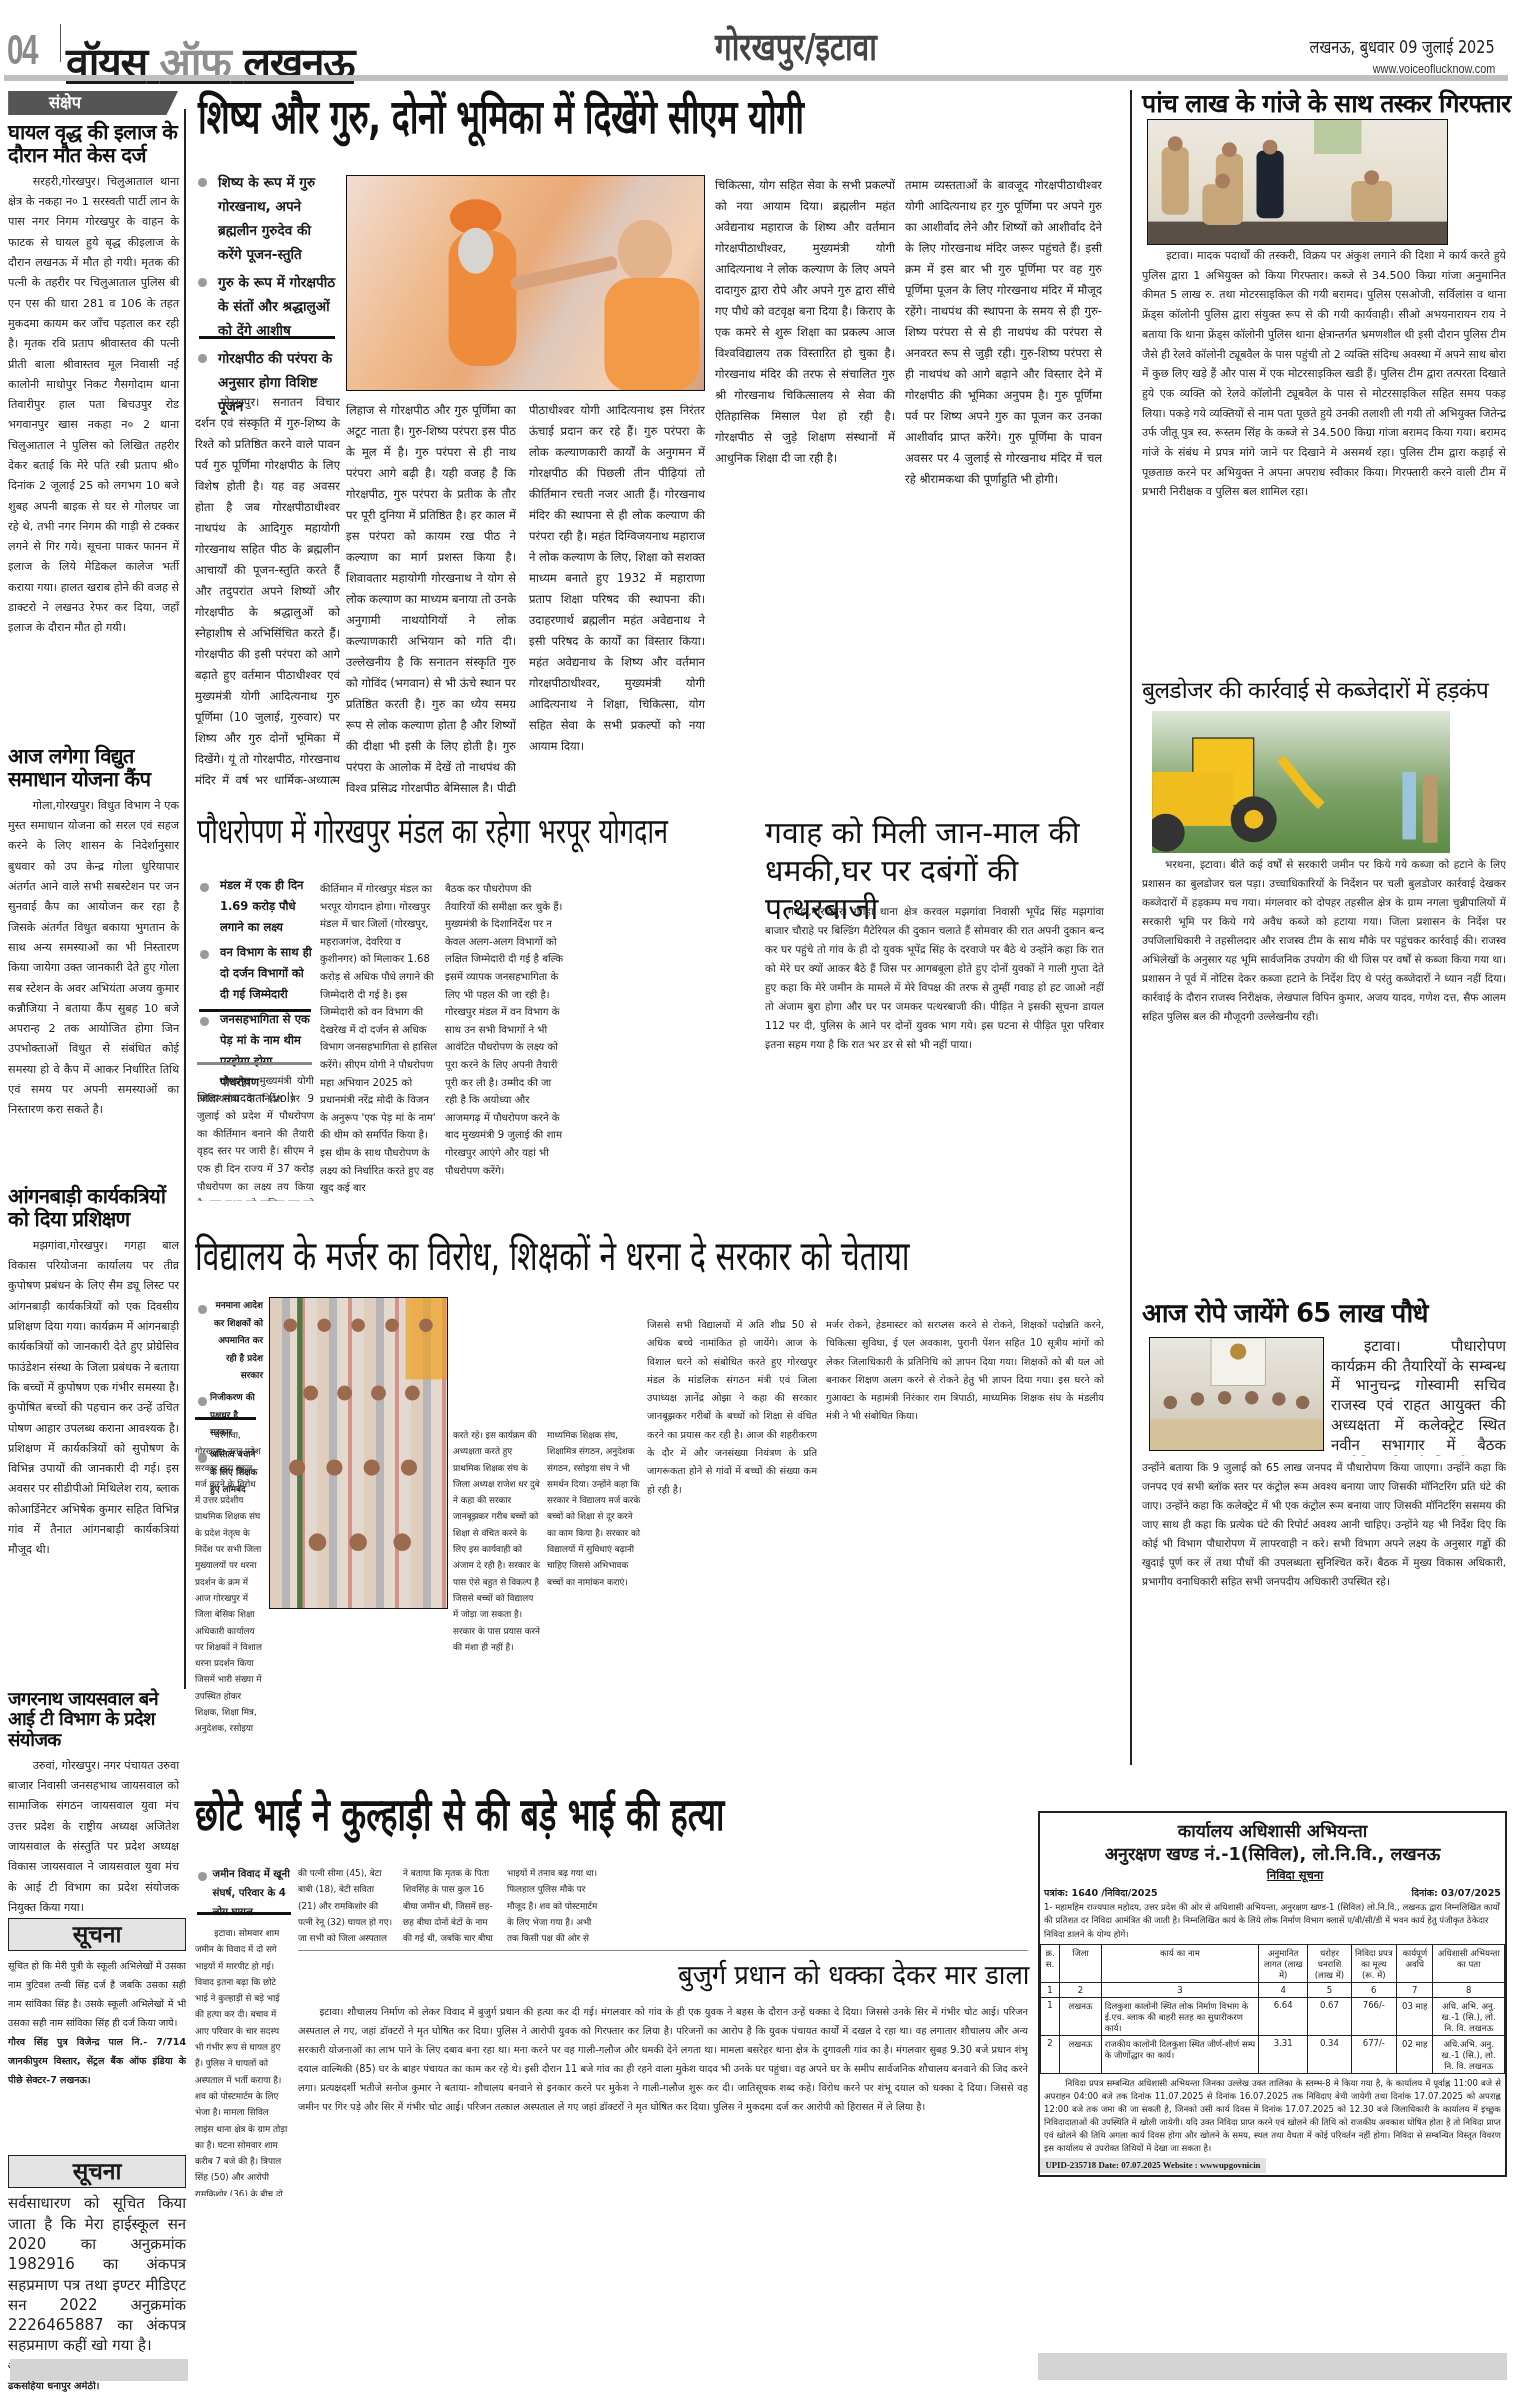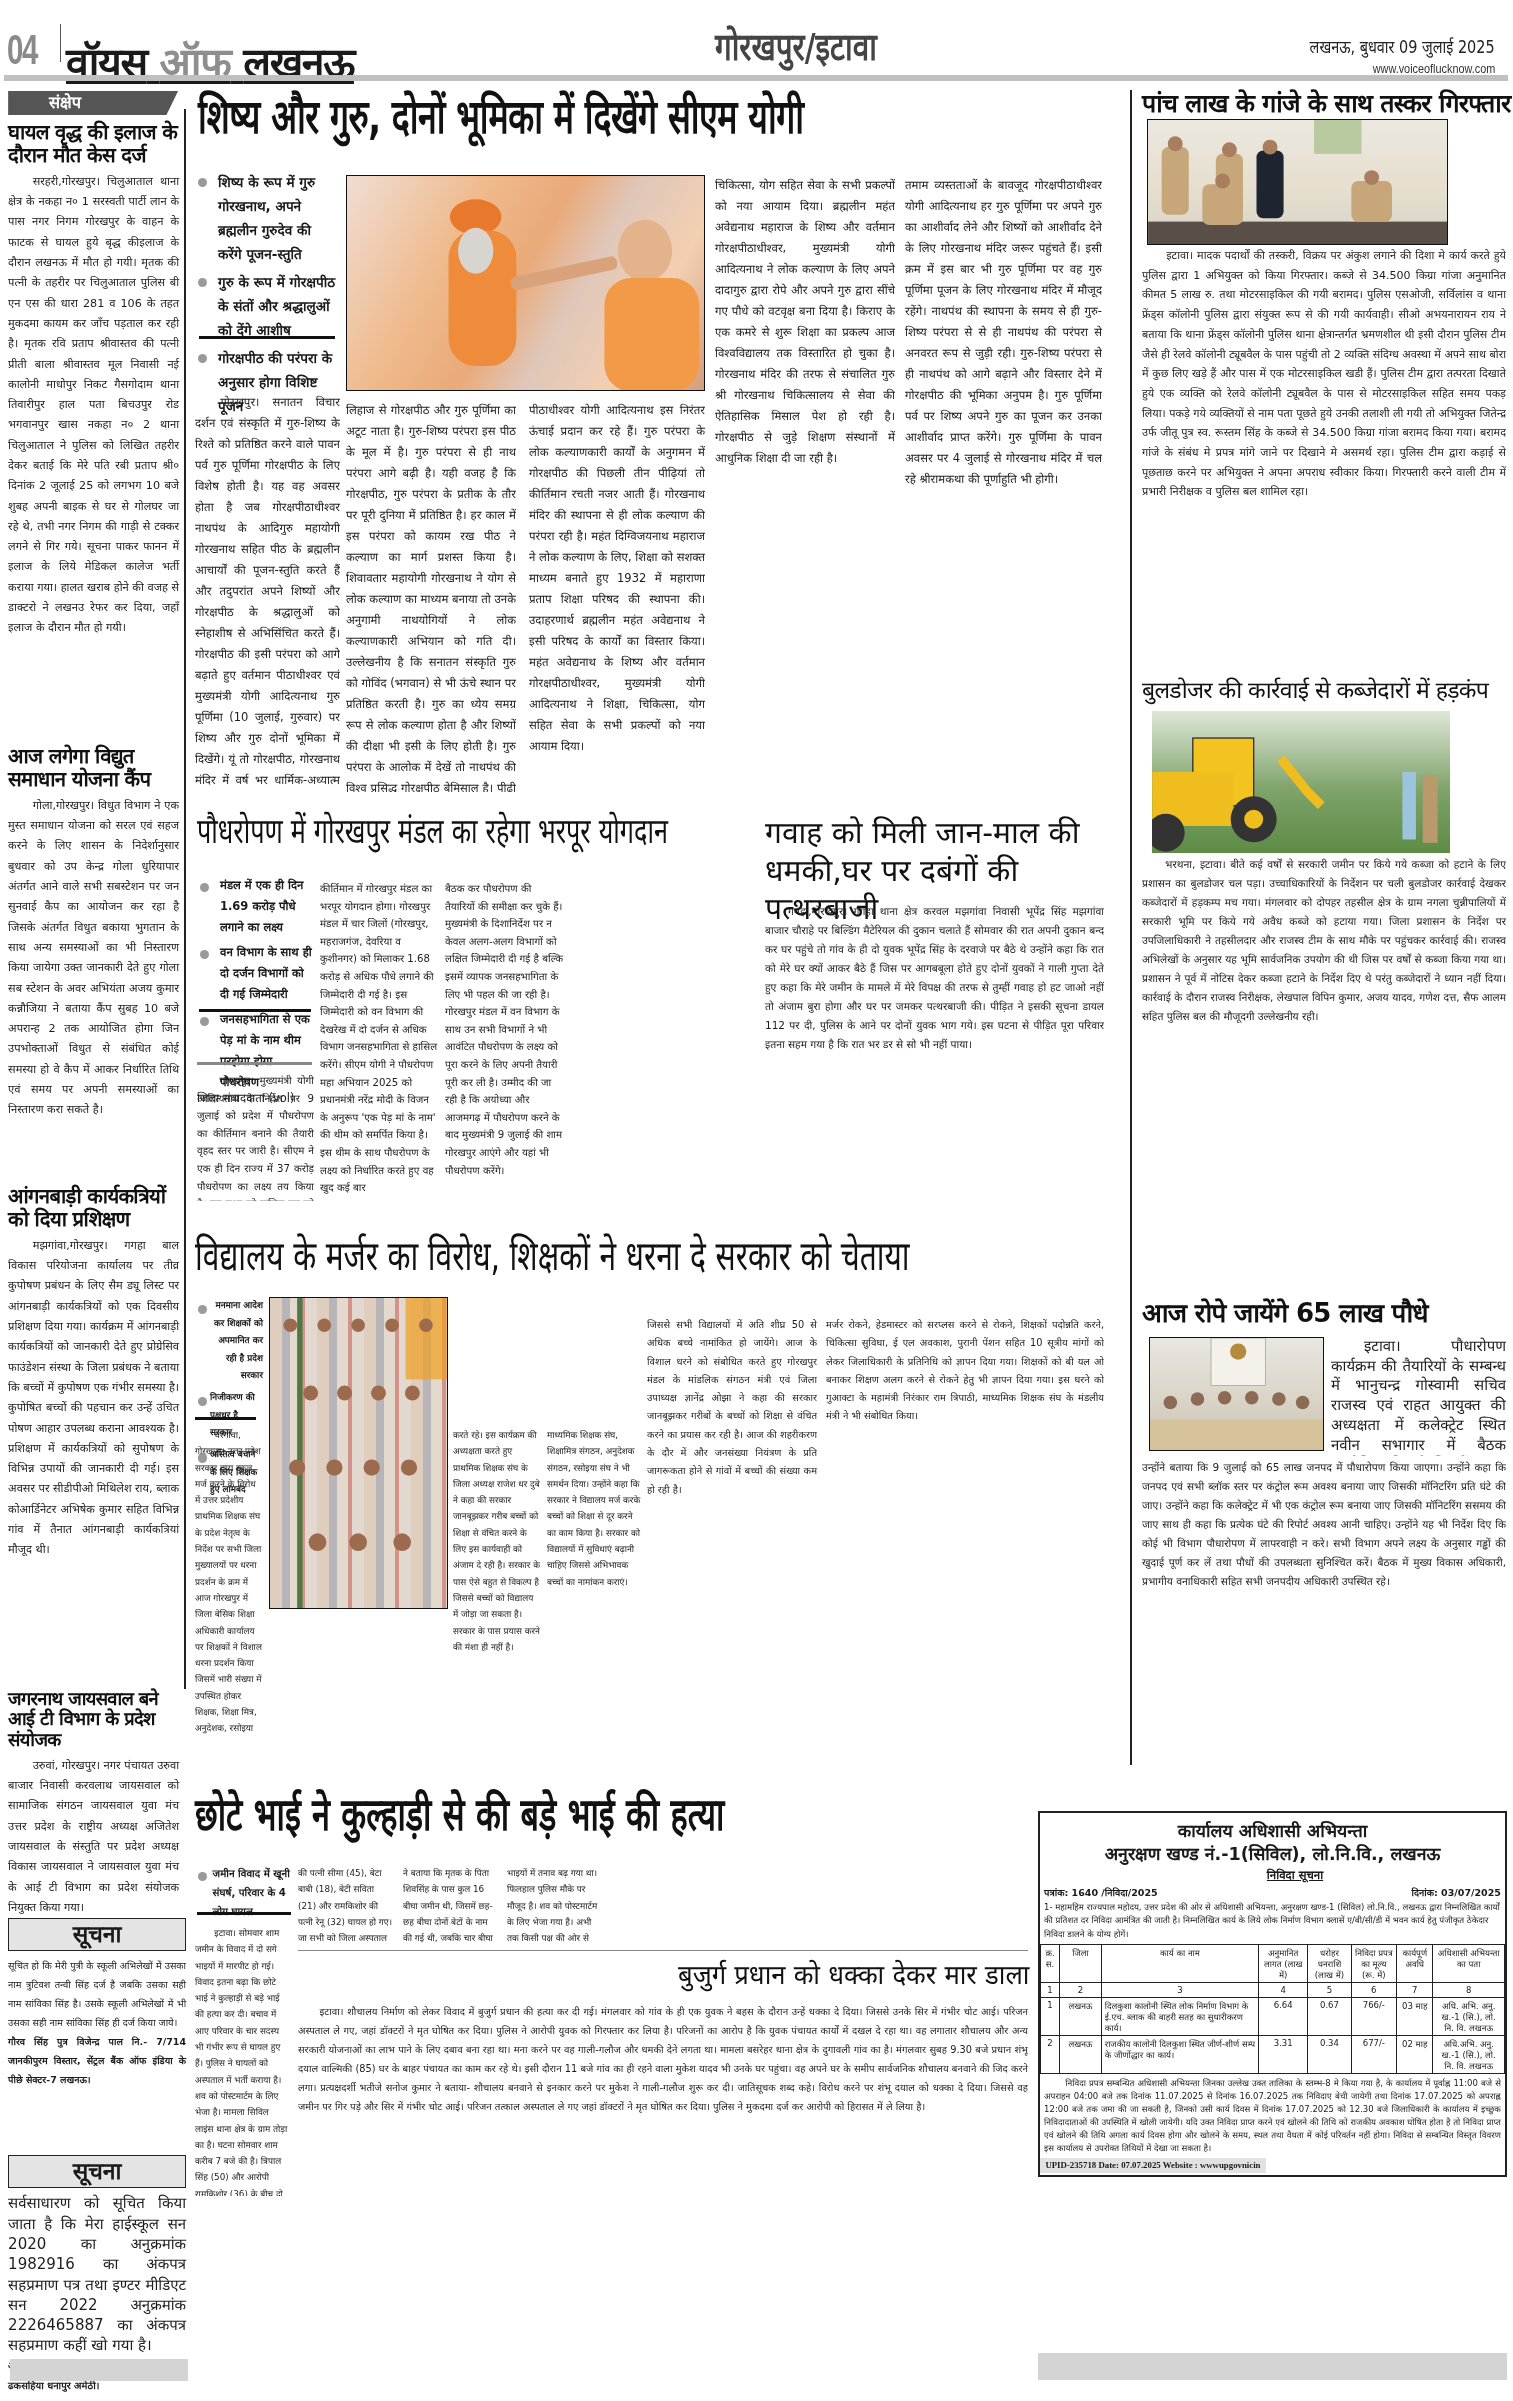--- a/index.html
+++ b/index.html
@@ -79,21 +79,21 @@
   <p class="body-text indent" style="margin-top:5.4px; font-size:11.2px; line-height:20.3px;">गोला,गोरखपुर। विधुत विभाग ने एक मुस्त समाधान योजना को सरल एवं सहज करने के लिए शासन के निदेर्शानुसार बुधवार को उप केन्द्र गोला धुरियापार अंतर्गत आने वाले सभी सबस्टेशन पर जन सुनवाई कैप का आयोजन कर रहा है जिसके अंतर्गत विधुत बकाया भुगतान के साथ अन्य समस्याओं का भी निस्तारण किया जायेगा उक्त जानकारी देते हुए गोला सब स्टेशन के अवर अभियंता अजय कुमार कन्नौजिया ने बताया कैंप सुबह 10 बजे अपरान्ह 2 तक आयोजित होगा जिन उपभोक्ताओं विधुत से संबंधित कोई समस्या हो वे कैप में आकर निर्धारित तिथि एवं समय पर अपनी समस्याओं का निस्तारण करा सकते है।</p>
 </div>
 
 <div class="abs" style="left:8.1px; top:1185px; width:171px;">
   <div class="hl" style="font-size:20.3px; letter-spacing:-0.7px;">आंगनबाड़ी कार्यकत्रियों को दिया प्रशिक्षण</div>
   <p class="body-text indent" style="margin-top:5.4px; font-size:11.2px; line-height:20.3px;">मझगांवा,गोरखपुर। गगहा बाल विकास परियोजना कार्यालय पर तीव्र कुपोषण प्रबंधन के लिए सैम ड्यू लिस्ट पर आंगनबाड़ी कार्यकत्रियों को एक दिवसीय प्रशिक्षण दिया गया। कार्यक्रम में आंगनबाड़ी कार्यकत्रियों को जानकारी देते हुए प्रोग्रेसिव फाउंडेशन संस्था के जिला प्रबंधक ने बताया कि बच्चों में कुपोषण एक गंभीर समस्या है। कुपोषित बच्चों की पहचान कर उन्हें उचित पोषण आहार उपलब्ध कराना आवश्यक है। प्रशिक्षण में कार्यकत्रियों को सुपोषण के विभिन्न उपायों की जानकारी दी गई। इस अवसर पर सीडीपीओ मिथिलेश राय, ब्लाक कोआर्डिनेटर अभिषेक कुमार सहित विभिन्न गांव में तैनात आंगनबाड़ी कार्यकत्रियां मौजूद थी।</p>
 </div>
 
 <div class="abs" style="left:8.1px; top:1689px; width:171px;">
   <div class="hl" style="font-size:18.3px; letter-spacing:-0.7px;">जगरनाथ जायसवाल बने आई टी विभाग के प्रदेश संयोजक</div>
-  <p class="body-text indent" style="margin-top:5.4px; font-size:11.2px; line-height:20.3px;">उरुवां, गोरखपुर। नगर पंचायत उरुवा बाजार निवासी करवलाथ जायसवाल को सामाजिक संगठन जायसवाल युवा मंच उत्तर प्रदेश के राष्ट्रीय अध्यक्ष अजितेश जायसवाल के संस्तुति पर प्रदेश अध्यक्ष विकास जायसवाल ने जायसवाल युवा मंच के आई टी विभाग का प्रदेश संयोजक नियुक्त किया गया।</p>
+  <p class="body-text indent" style="margin-top:5.4px; font-size:11.2px; line-height:20.3px;">उरुवां, गोरखपुर। नगर पंचायत उरुवा बाजार निवासी जनसहभाथ जायसवाल को सामाजिक संगठन जायसवाल युवा मंच उत्तर प्रदेश के राष्ट्रीय अध्यक्ष अजितेश जायसवाल के संस्तुति पर प्रदेश अध्यक्ष विकास जायसवाल ने जायसवाल युवा मंच के आई टी विभाग का प्रदेश संयोजक नियुक्त किया गया।</p>
 </div>
 
 <div class="abs" style="left:8.1px; top:1918px; width:178px;">
   <div class="notice-box">सूचना</div>
   <p class="body-text" style="margin-top:5.4px; font-size:9.5px; line-height:19px;">सूचित हो कि मेरी पुत्री के स्कूली अभिलेखों में उसका नाम त्रुटिवश तन्वी सिंह दर्ज है जबकि उसका सही नाम सांविका सिंह है। उसके स्कूली अभिलेखों में भी उसका सही नाम सांविका सिंह ही दर्ज किया जाये।</p>
   <p class="body-text" style="font-size:9.5px; line-height:19px; font-weight:bold;">गौरव सिंह पुत्र विजेन्द्र पाल नि.- 7/714 जानकीपुरम विस्तार, सेंट्रल बैंक ऑफ इंडिया के पीछे सेक्टर-7 लखनऊ।</p>
 </div>
 
 <div class="abs" style="left:8.1px; top:2155px; width:178px;">
   <div class="notice-box">सूचना</div>

